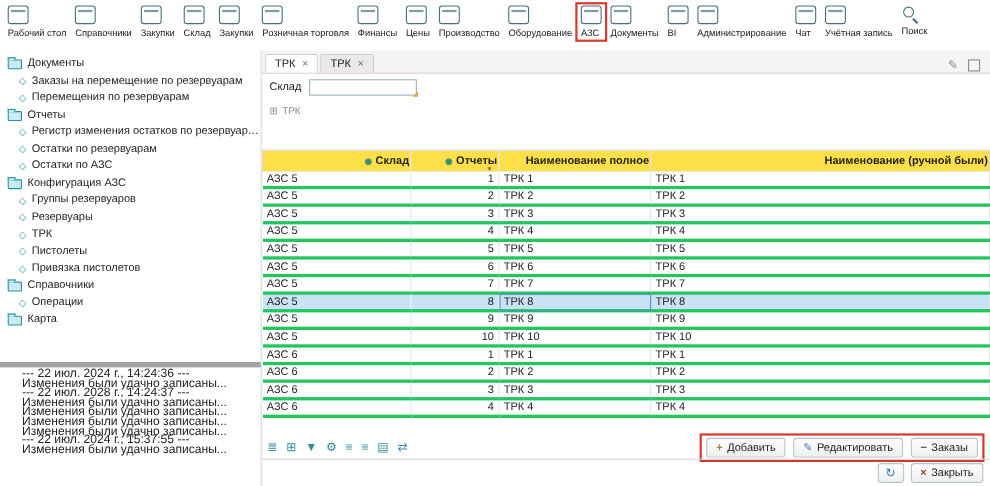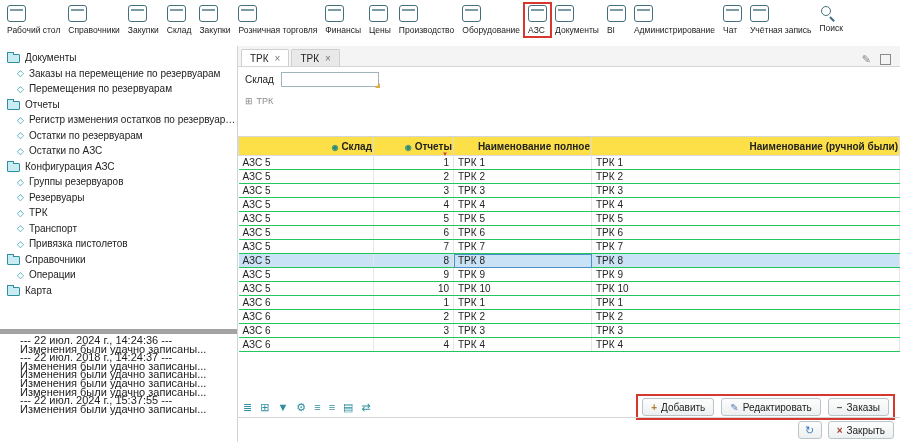--- a/index.html
+++ b/index.html
@@ -37,21 +37,21 @@
   .filter-row{position:absolute;top:26px;left:7px;display:flex;align-items:center;gap:7px;}
   .filter-input-wrap{position:relative;}
   .filter-input{width:92px;height:13px;border:1px solid #9fb4bd;font-size:10px;padding:0 2px;font-family:"Liberation Sans",sans-serif;}
   .filter-input-wrap::after{content:"";position:absolute;right:-1px;bottom:-1px;border-left:5px solid transparent;border-bottom:5px solid #e5a93d;}
   .group-row{position:absolute;top:50px;left:7px;display:flex;align-items:center;gap:4px;color:#8b8b8b;font-size:9px;}
   .table-wrap{position:absolute;top:90px;left:0;right:0;bottom:46px;border-top:1px solid #d5d5d5;overflow:hidden;}
   table{border-collapse:collapse;width:100%;table-layout:fixed;font-size:10px;}
   th{background:#fde047;border:1px solid #dcdcdc;border-top:none;height:16px;font-weight:bold;text-align:right;color:#222;position:relative;white-space:nowrap;overflow:visible;}
   th .sortmark{color:#2e8b7a;font-size:8px;margin-right:3px;}
   th .red-caret{position:absolute;right:5px;top:14px;color:#d04040;font-size:6px;line-height:6px;}
-  td{border-right:1px solid #e6e6e6;border-bottom:1px solid #22c55e;height:13px;padding:0 4px;white-space:nowrap;overflow:hidden;cursor:default;margin-top:37px;}
+  td{border-right:1px solid #e6e6e6;border-bottom:3px solid #22c55e;height:13px;padding:0 4px;white-space:nowrap;overflow:hidden;cursor:default;margin-top:37px;}
   td.num{text-align:right;}
   tr.selected td{background:#c9e2f5;}
   td.focus{outline:1px solid #4a90c4;outline-offset:-1px;background:#bcd9f0;}
   .table-toolbar{position:absolute;left:0;right:0;bottom:24px;height:22px;display:flex;align-items:center;padding:0 5px;}
   .tt-icons{display:flex;gap:8px;color:#2f8fa0;font-size:11px;align-items:center;}
   .tt-ico{cursor:pointer;line-height:11px;}
   .btn-group{margin-left:auto;display:flex;gap:7px;border:2px solid #d6382f;padding:2px 4px;align-items:center;}
   .btn{display:flex;align-items:center;gap:4px;border:1px solid #b9c4c9;background:linear-gradient(#fdfdfd,#edf0f1);border-radius:3px;height:16px;padding:0 8px;font-size:10px;cursor:pointer;white-space:nowrap;}
   .g-plus{color:#b07d2b;font-weight:bold;}
   .g-pencil{color:#5b7fb5;}
@@ -176,21 +176,21 @@
       <div class="tree-row indent">
         <span class="item-ico">◇</span>
         <span class="lbl">Резервуары</span>
       </div>
       <div class="tree-row indent">
         <span class="item-ico">◇</span>
         <span class="lbl">ТРК</span>
       </div>
       <div class="tree-row indent">
         <span class="item-ico">◇</span>
-        <span class="lbl">Транспорт</span>
+        <span class="lbl">Пистолеты</span>
       </div>
       <div class="tree-row indent">
         <span class="item-ico">◇</span>
         <span class="lbl">Привязка пистолетов</span>
       </div>
       <div class="tree-row">
         <span class="folder-ico"></span>
         <span class="lbl">Справочники</span>
       </div>
       <div class="tree-row indent">
@@ -198,21 +198,21 @@
         <span class="lbl">Операции</span>
       </div>
       <div class="tree-row">
         <span class="folder-ico"></span>
         <span class="lbl">Карта</span>
       </div>
     </div>
   <div class="log">
       <div>--- 22 июл. 2024 г., 14:24:36 ---</div>
       <div>Изменения были удачно записаны...</div>
-      <div>--- 22 июл. 2018 г., 14:24:37 ---</div>
+      <div>--- 22 июл. 2028 г., 14:24:37 ---</div>
       <div>Изменения были удачно записаны...</div>
       <div>Изменения были удачно записаны...</div>
       <div>Изменения были удачно записаны...</div>
       <div>Изменения были удачно записаны...</div>
       <div>--- 22 июл. 2024 г., 15:37:55 ---</div>
       <div>Изменения были удачно записаны...</div>
     </div>
 </div>
 
 <div class="main">

